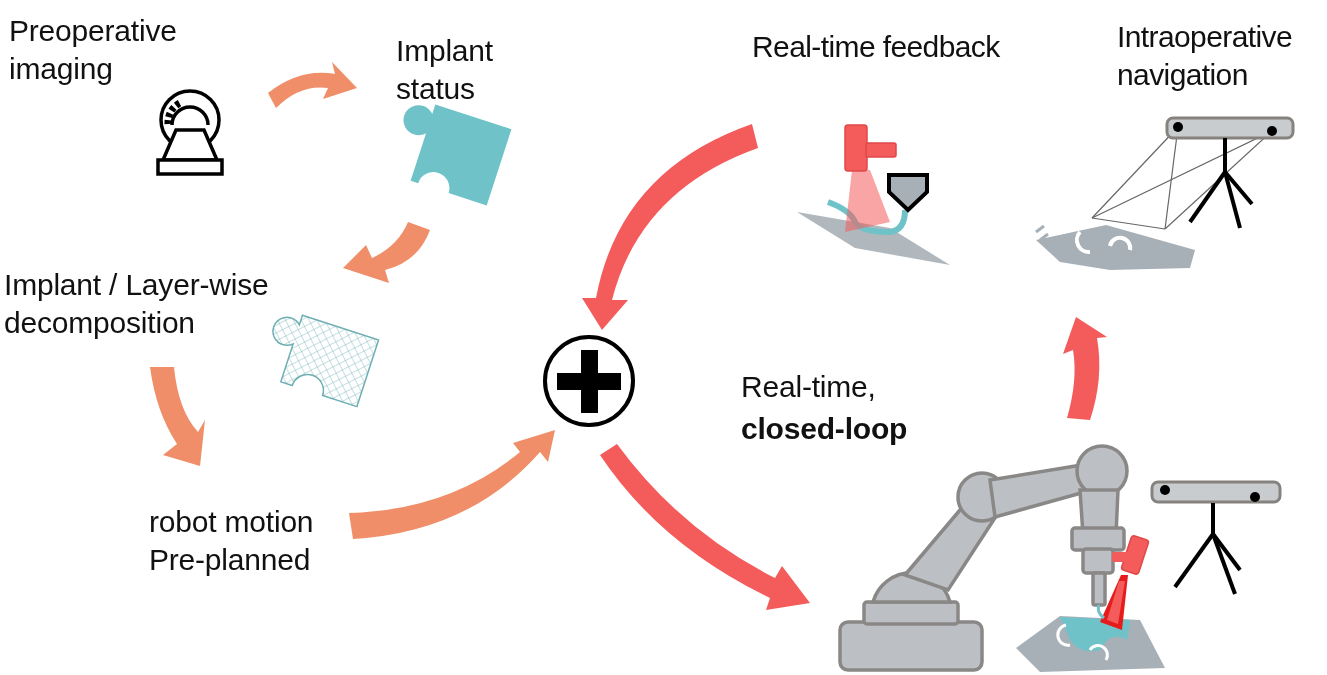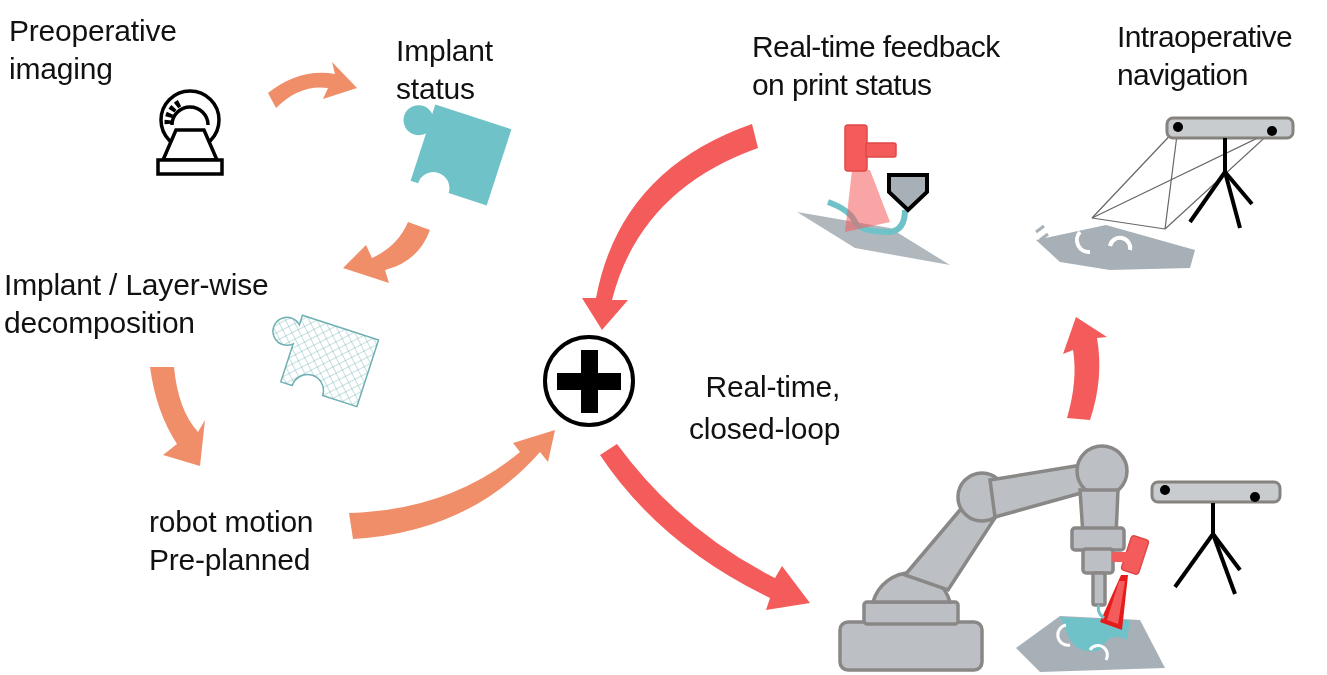--- a/index.html
+++ b/index.html
@@ -1,20 +1,20 @@
 <!DOCTYPE html>
 <html><head>
   <meta charset="utf-8">
   <style>
     html, body { margin: 0; padding: 0; background: #ffffff; }
     body { width: 1327px; height: 675px; position: relative; overflow: hidden;
            font-family: "Liberation Sans", "DejaVu Sans", sans-serif; color: #111; }
     .label { position: absolute; font-size: 30px; line-height: 38px; white-space: nowrap; letter-spacing: -0.2px; }
     .label .line { display: block; }
-    .label b { font-weight: normal; }
+    .label b { font-weight: bold; }
     svg.canvas { position: absolute; left: 0; top: 0; }
   </style>
 </head>
 <body>
 
 <div class="label" style="left:9px; top:12px;">
   <span class="line">Preoperative</span>
   <span class="line">imaging</span>
 </div>
 <div class="label" style="left:396px; top:12px;margin-top:20px;">
@@ -24,27 +24,26 @@
 <div class="label" style="left:4px; top:266px;">
   <span class="line">Implant / Layer-wise</span>
   <span class="line">decomposition</span>
 </div>
 <div class="label" style="left:149px; top:503px;">
   <span class="line">robot motion</span>
   <span class="line">Pre-planned</span>
 </div>
 <div class="label" style="left:752px; top:28px; letter-spacing:-0.6px;">
   <span class="line">Real-time feedback</span>
-  <span class="line">on print status</span>
 </div>
 <div class="label" style="left:1117px; top:12px; letter-spacing:-0.6px;margin-top:6px;">
   <span class="line">Intraoperative</span>
   <span class="line">navigation</span>
 </div>
-<div class="label" style="left:689px; top:366px; line-height:42px;text-align:right;">
+<div class="label" style="left:741px; top:366px; line-height:42px;">
   <span class="line">Real-time,</span>
   <b class="line">closed-loop</b>
 </div>
 
 <svg class="canvas" width="1327" height="675" viewBox="0 0 1327 675">
   <defs>
     <pattern id="mesh" width="7" height="7" patternUnits="userSpaceOnUse" patternTransform="rotate(45)">
       <rect width="7" height="7" fill="#ffffff"></rect>
       <path d="M0 0 L7 0 M0 0 L0 7" stroke="#6FAFB3" stroke-width="0.8"></path>
     </pattern>

